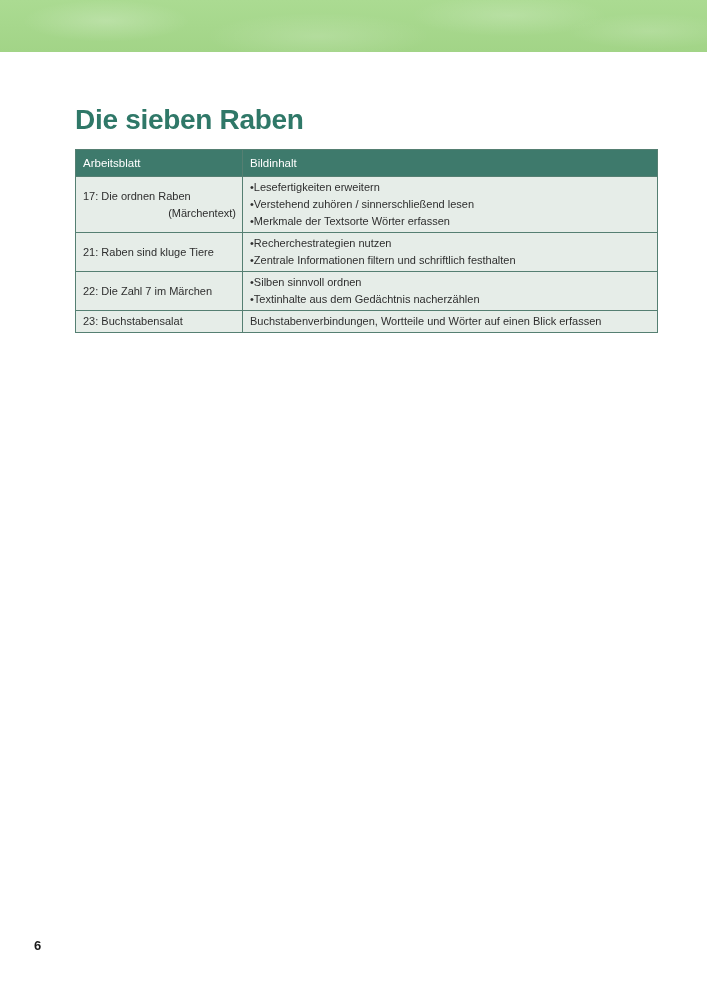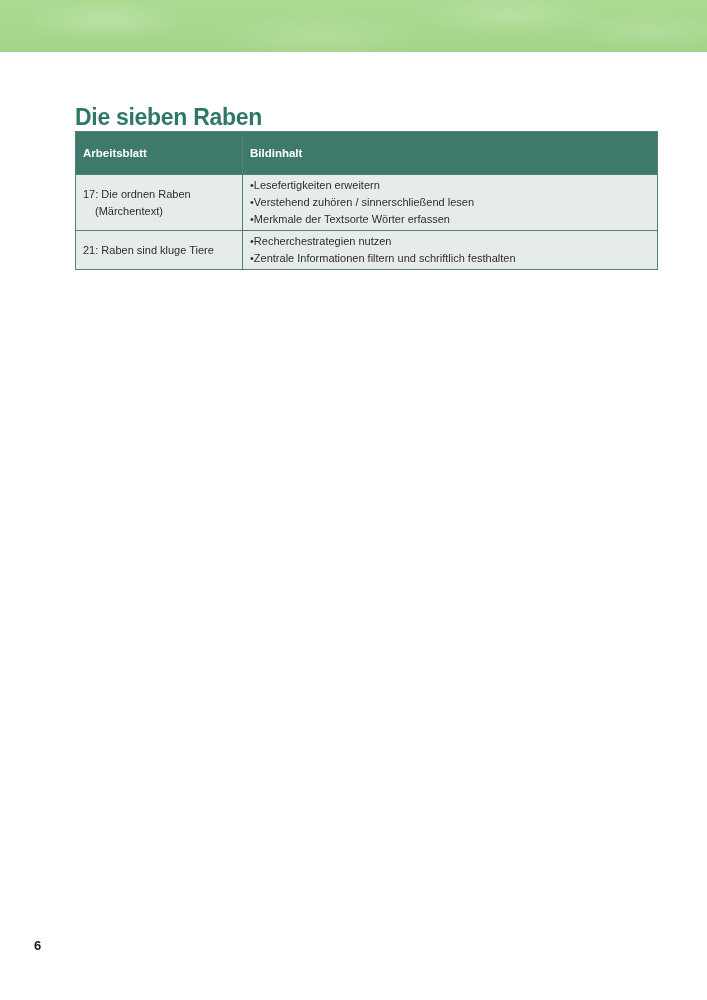--- a/index.html
+++ b/index.html
@@ -23,55 +23,56 @@
       radial-gradient(ellipse 120px 26px at 92% 60%, rgba(255,255,255,0.15), transparent 70%),
       linear-gradient(180deg, #abdb92 0%, #a2d487 100%);
   }
   .content {
     position: absolute;
     top: 104px;
     left: 75px;
     width: 582px;
   }
   h1.title {
-    font-size: 23px;
+    font-size: 28px;
     font-weight: bold;
     letter-spacing: -0.3px;
     color: #2f7868;
+    margin-bottom: 13px;
   }
   table.comp-table {
     width: 582px;
     border-collapse: collapse;
     table-layout: fixed;
   }
   table.comp-table th, table.comp-table td {
     border: 1px solid #557f72;
     font-size: 11px;
     vertical-align: middle;
     text-align: left;
   }
   table.comp-table th {
     background: #3e7a6c;
     color: #ffffff;
-    font-weight: bold;
+    font-weight: normal;
     font-size: 11.5px;
-    height: 43px;
+    height: 27px;
     padding: 0 0 0 7px;
     margin-left: 38px;
   }
   col.c1 { width: 167px; }
   col.c2 { width: 415px; }
   table.comp-table td {
     background: #e6ede8;
     padding: 2px 6px 2px 7px;
     line-height: 17px;
     vertical-align: middle;
   }
   td .line { line-height: 17px; }
-  td .indent { padding-left: 12px; }
+  td .indent { padding-left: 12px; text-align: right; }
   td .bullet::before { content: "\2022 "; }
   .page-number {
     position: absolute;
     left: 34px;
     top: 938px;
     font-size: 13px;
     font-weight: bold;
     color: #1a1a1a;
   }
 </style>
@@ -108,17 +109,34 @@
       </tr>
       <tr>
         <td>
           <div class="line">21: Raben sind kluge Tiere</div>
         </td>
         <td>
           <div class="line bullet">Recherchestrategien nutzen</div>
           <div class="line bullet">Zentrale Informationen filtern und schriftlich festhalten</div>
         </td>
       </tr>
+      <tr>
+        <td>
+          <div class="line">22: Die Zahl 7 im Märchen</div>
+        </td>
+        <td>
+          <div class="line bullet">Silben sinnvoll ordnen</div>
+          <div class="line bullet">Textinhalte aus dem Gedächtnis nacherzählen</div>
+        </td>
+      </tr>
+      <tr>
+        <td>
+          <div class="line">23: Buchstabensalat</div>
+        </td>
+        <td>
+          <div class="line">Buchstabenverbindungen, Wortteile und Wörter auf einen Blick erfassen</div>
+        </td>
+      </tr>
     </tbody>
   </table>
 </div>
 
 <div class="page-number">6</div>
 
 </body></html>

